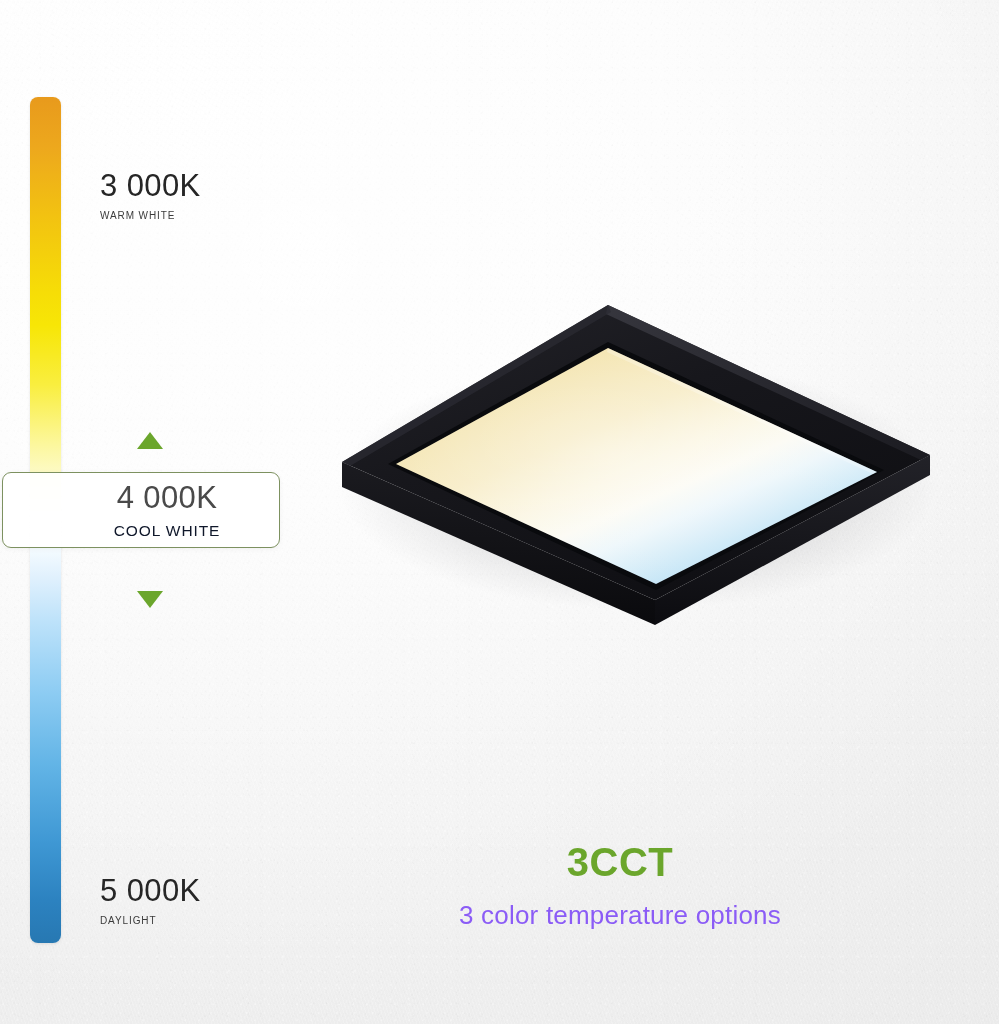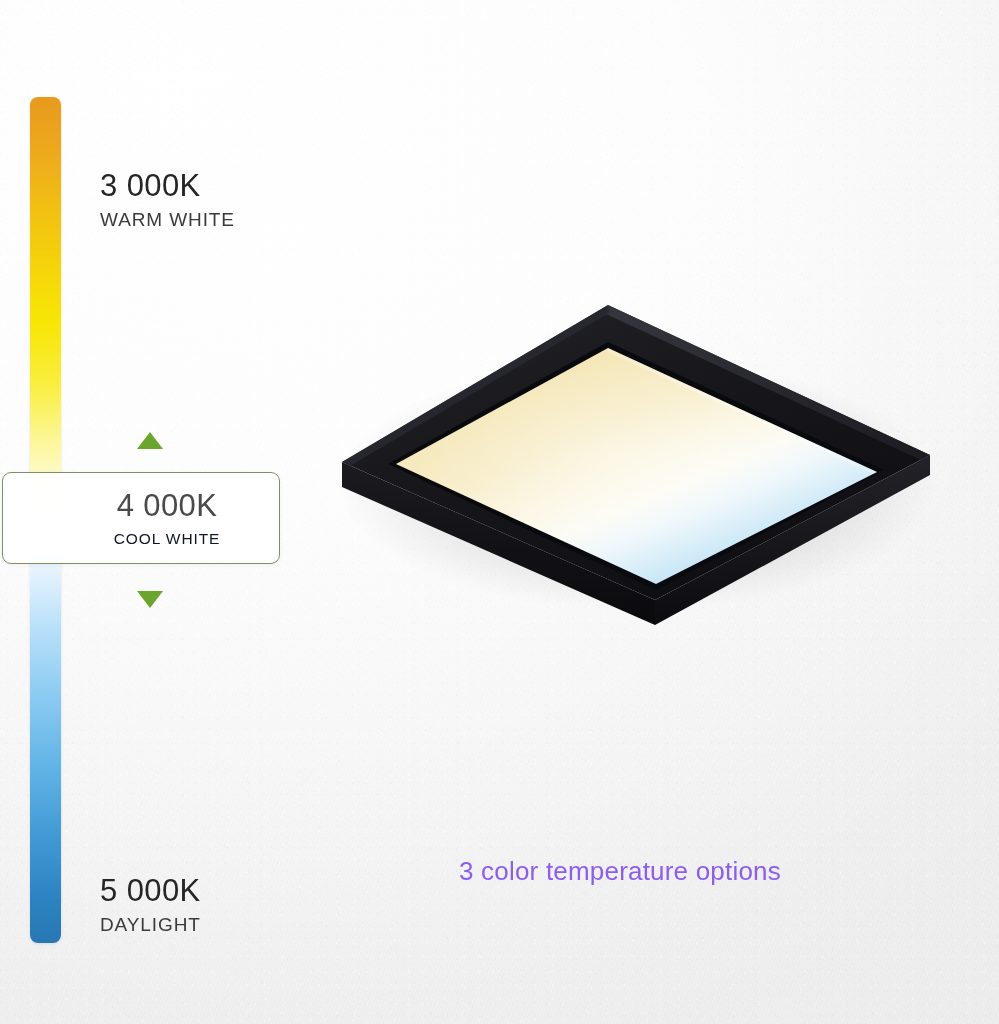--- a/index.html
+++ b/index.html
@@ -100,38 +100,38 @@
   .scale-label .kelvin {
     font-size: 31px;
     font-weight: 400;
     color: #262626;
     letter-spacing: 0.4px;
     line-height: 1.06;
     white-space: nowrap;
   }
   .scale-label .mode {
     margin-top: 7px;
-    font-size: 19px;
+    font-size: 10px;
     font-weight: 400;
     color: #3b3b3b;
     letter-spacing: 0.9px;
     line-height: 1.1;
     white-space: nowrap;
   }
 
   #label-warm { top: 170px; }
   #label-daylight { top: 848px; margin-top: 27px; }
 
   
   .callout-box {
     position: absolute;
     left: 2px;
     top: 472px;
     width: 278px;
-    height: 92px;
+    height: 76px;
     box-sizing: border-box;
     border: 1.4px solid #7d9160;
     border-radius: 9px;
     background: rgba(255,255,255,0.93);
     box-shadow: 0 1px 5px rgba(0,0,0,0.05);
   }
   .callout-inner {
     position: absolute;
     left: 0;
     right: 0;
@@ -309,16 +309,17 @@
 
       <path d="M 288,78 L 557,202 L 336,314 L 76,194 Z" fill="url(#diffuserGrad)"></path>
 
       <path d="M 288,78 L 557,202 L 336,314 L 76,194 Z" fill="url(#glowGrad)"></path>
 
       <path d="M 288,78 L 557,202 L 553,204 L 287,82 Z" fill="rgba(255,255,255,0.28)"></path>
     </svg>
   </div>
 
   <div class="caption">
+    <div class="headline">3CCT</div>
     <div class="subline">3 color temperature options</div>
   </div>
 
 </div>
 
 </body></html>

